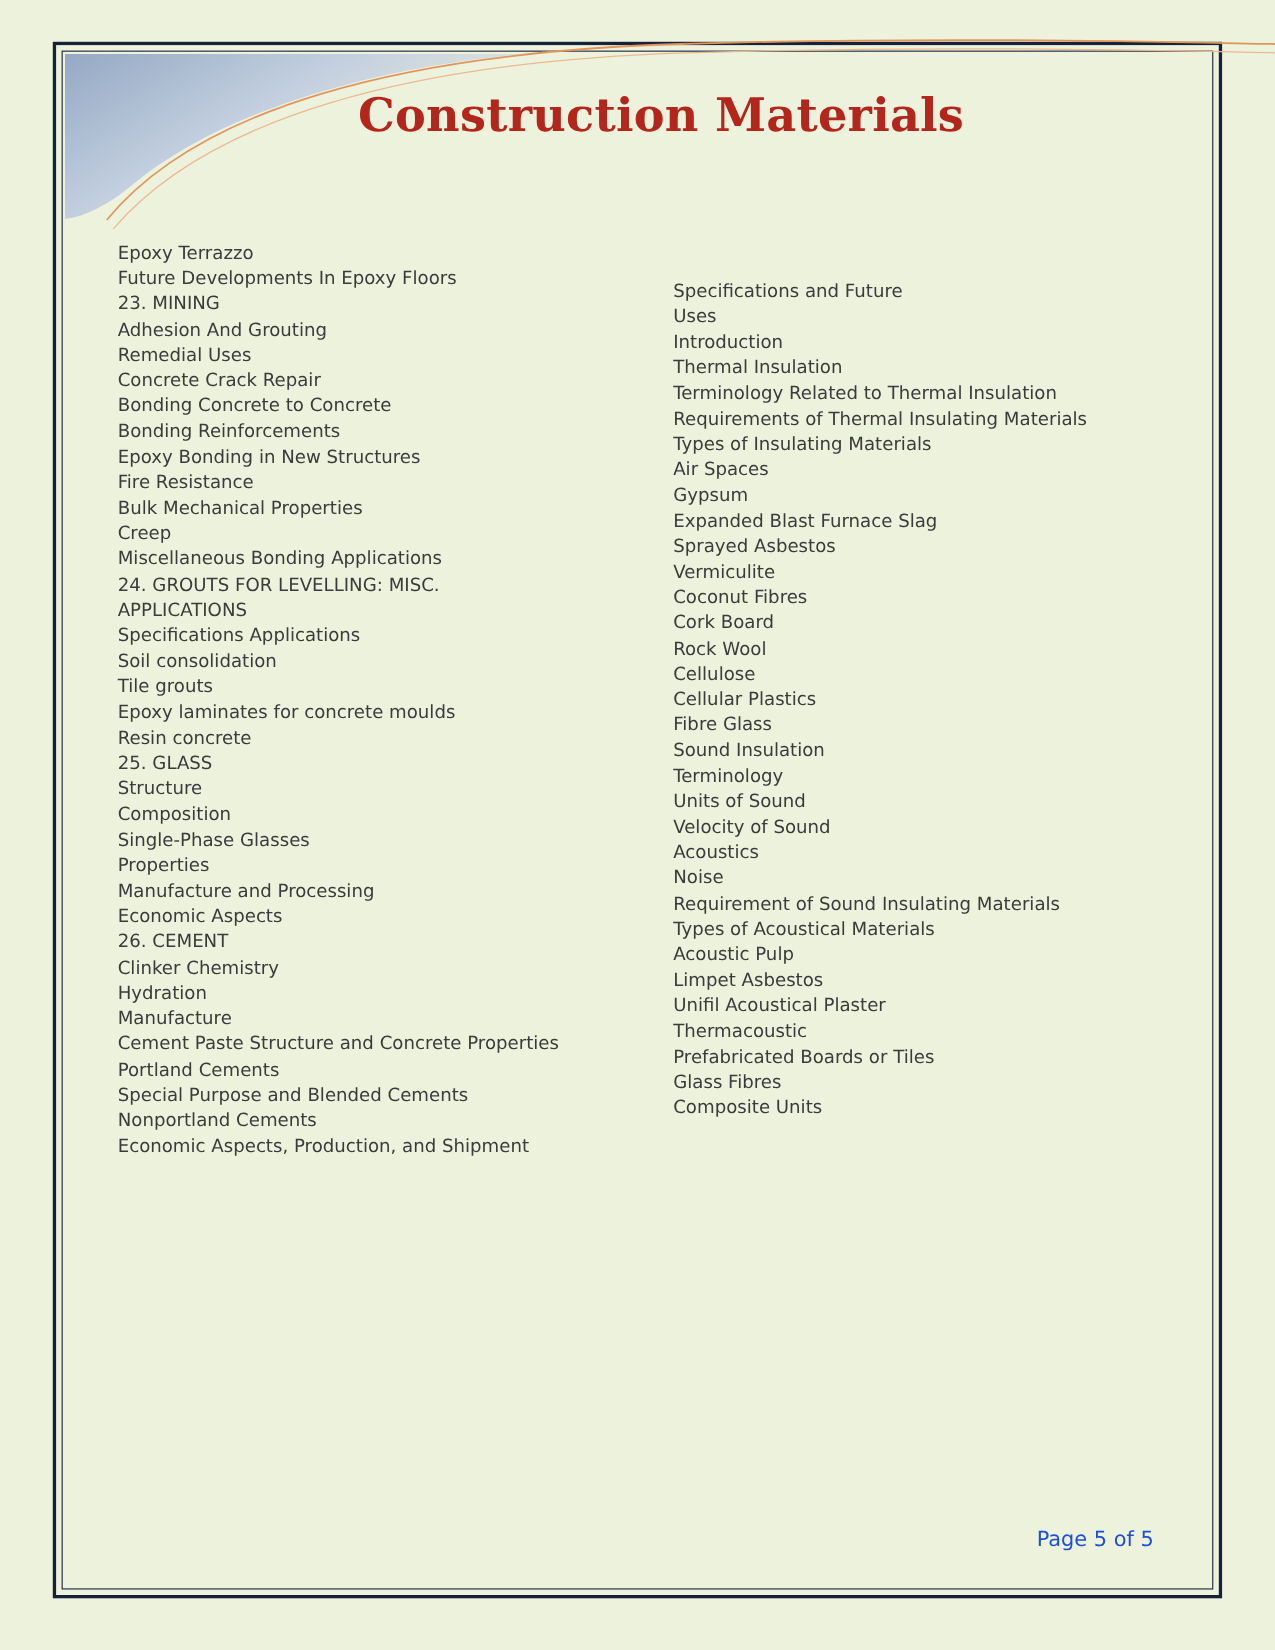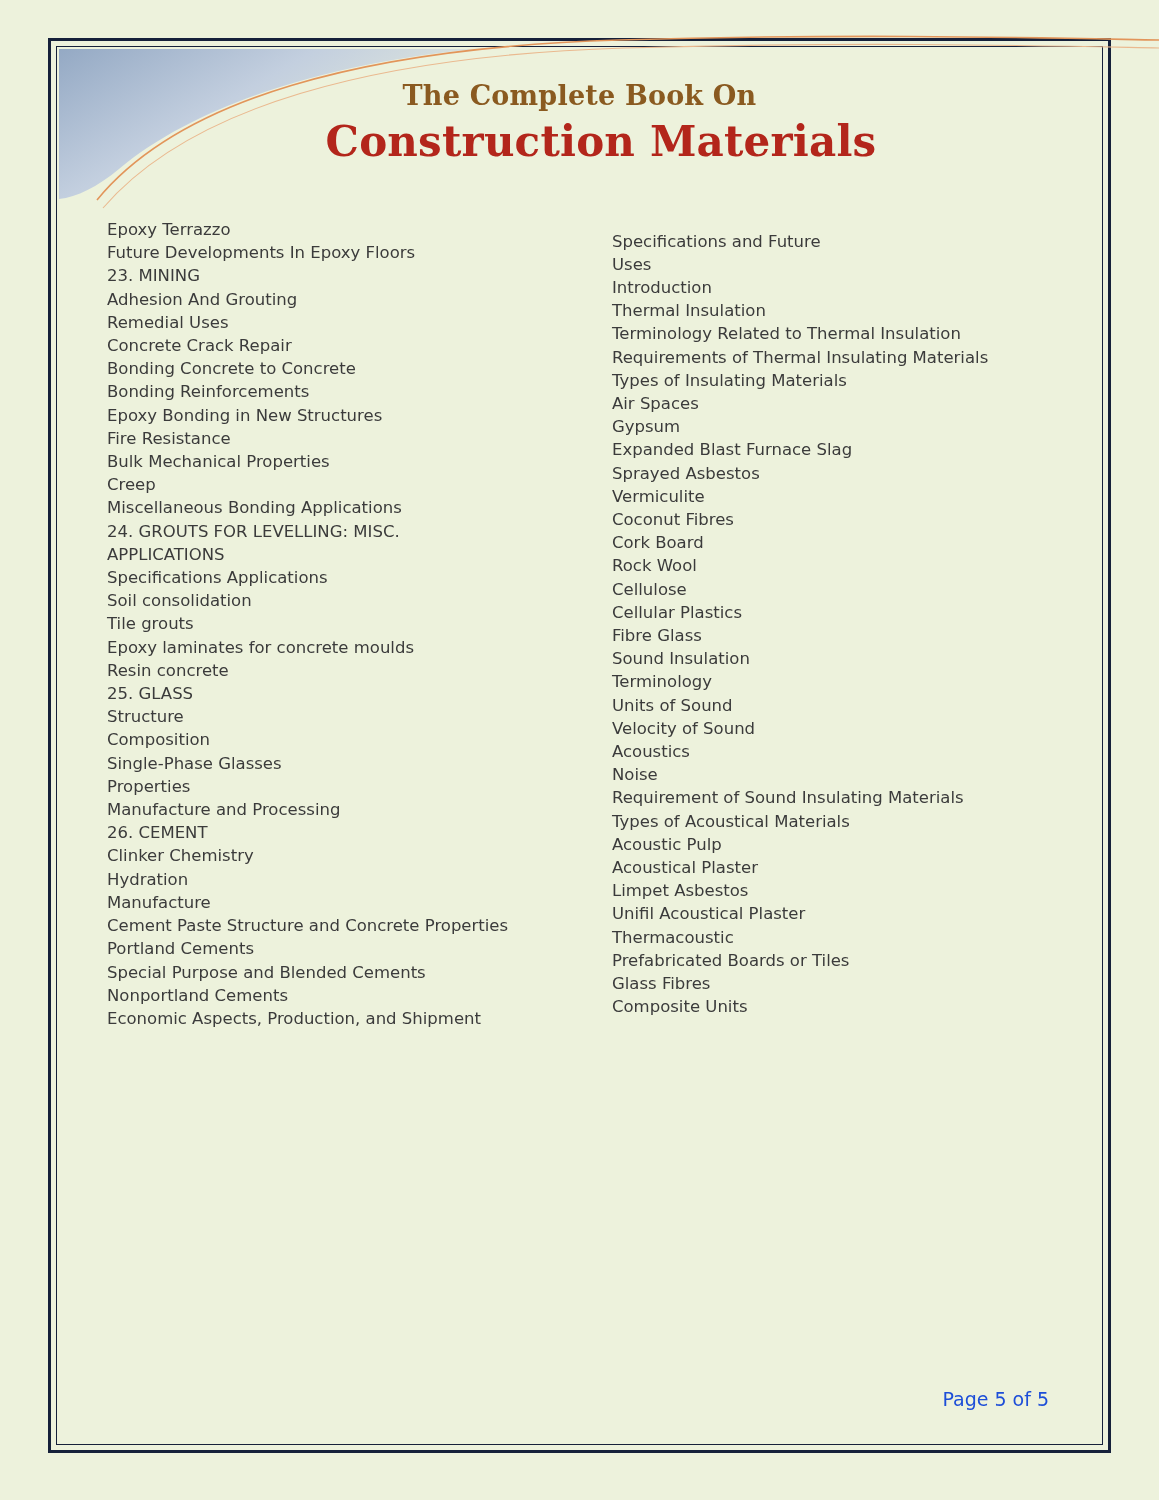--- a/index.html
+++ b/index.html
@@ -133,21 +133,20 @@
   </div>
 
   <div class="swoosh-orange">
     <svg width="1100" height="180" viewBox="0 0 1100 180">
       <path d="M38,170 C120,70 300,18 560,10 C800,3 990,8 1100,10" fill="none" stroke="#e2955a" stroke-width="1.6"></path>
       <path d="M44,178 C130,78 310,26 565,18 C805,11 995,16 1100,18" fill="none" stroke="#eab98f" stroke-width="1.1"></path>
     </svg>
   </div>
 
   <div class="header">
-    <div class="title-sub">The Complete Book On</div>
     <div class="title-main">Construction Materials</div>
   </div>
 
   <div class="columns">
     <div class="col left">
       <div class="toc-item">Epoxy Terrazzo</div>
       <div class="toc-item">Future Developments In Epoxy Floors</div>
       <div class="toc-item">23. MINING</div>
       <div class="toc-item">Adhesion And Grouting</div>
       <div class="toc-item">Remedial Uses</div>
@@ -165,20 +164,21 @@
       <div class="toc-item">Soil consolidation</div>
       <div class="toc-item">Tile grouts</div>
       <div class="toc-item">Epoxy laminates for concrete moulds</div>
       <div class="toc-item">Resin concrete</div>
       <div class="toc-item">25. GLASS</div>
       <div class="toc-item">Structure</div>
       <div class="toc-item">Composition</div>
       <div class="toc-item">Single-Phase Glasses</div>
       <div class="toc-item">Properties</div>
       <div class="toc-item">Manufacture and Processing</div>
+      <div class="toc-item">Economic Aspects</div>
       <div class="toc-item">26. CEMENT</div>
       <div class="toc-item">Clinker Chemistry</div>
       <div class="toc-item">Hydration</div>
       <div class="toc-item">Manufacture</div>
       <div class="toc-item">Cement Paste Structure and Concrete Properties</div>
       <div class="toc-item">Portland Cements</div>
       <div class="toc-item">Special Purpose and Blended Cements</div>
       <div class="toc-item">Nonportland Cements</div>
       <div class="toc-item">Economic Aspects, Production, and Shipment</div>
     </div>
@@ -203,21 +203,20 @@
       <div class="toc-item">Fibre Glass</div>
       <div class="toc-item">Sound Insulation</div>
       <div class="toc-item">Terminology</div>
       <div class="toc-item">Units of Sound</div>
       <div class="toc-item">Velocity of Sound</div>
       <div class="toc-item">Acoustics</div>
       <div class="toc-item">Noise</div>
       <div class="toc-item">Requirement of Sound Insulating Materials</div>
       <div class="toc-item">Types of Acoustical Materials</div>
       <div class="toc-item">Acoustic Pulp</div>
-      <div class="toc-item">Acoustical Plaster</div>
       <div class="toc-item">Limpet Asbestos</div>
       <div class="toc-item">Unifil Acoustical Plaster</div>
       <div class="toc-item">Thermacoustic</div>
       <div class="toc-item">Prefabricated Boards or Tiles</div>
       <div class="toc-item">Glass Fibres</div>
       <div class="toc-item">Composite Units</div>
     </div>
   </div>
 
   <div class="page-number">Page 5 of 5</div>

